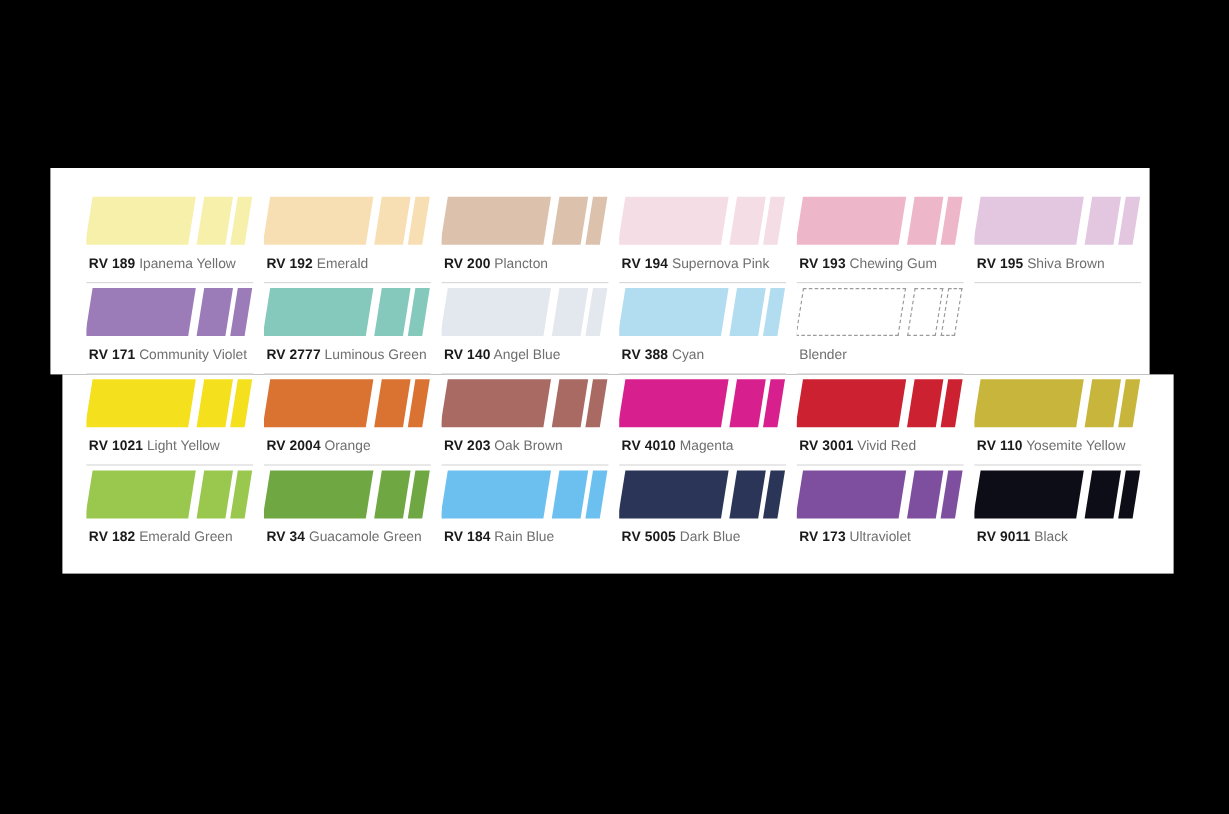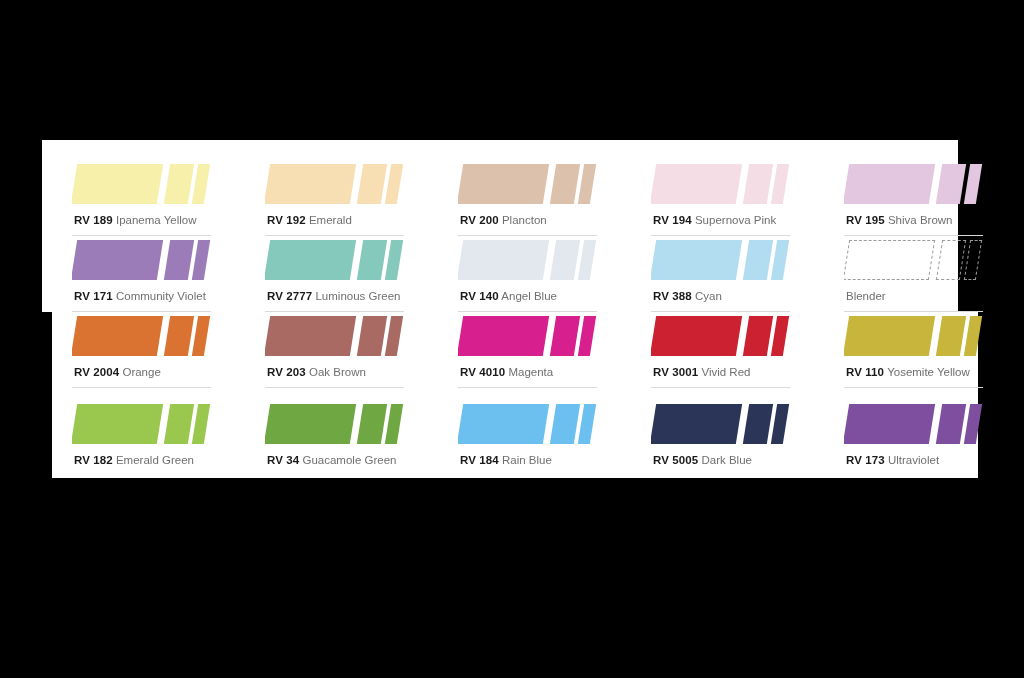--- a/index.html
+++ b/index.html
@@ -28,26 +28,25 @@
   
   #swatch-grid{
     position:absolute;
     left:0; top:0;
     width:1024px; height:678px;
   }
   .swatch-row{
     position:absolute;
     display:flex;
     height:76px;
-    gap:45px;
   }
   #row-0{ left:72px;  top:160px; }
   #row-1{ left:72px;  top:236px; }
   #row-2{ left:72px;  top:312px; }
-  #row-3{ left:72px;  top:400px; }
+  #row-3{ left:72px;  top:388px; }
 
   .swatch-cell{
     width:148px;
     height:76px;
     position:relative;
     box-sizing:border-box;
     padding-right:9px;
   }
 
   
@@ -144,20 +143,29 @@
         <div class="chips">
           <div class="chip chip-wide" style="background: rgb(244, 221, 228);"></div>
           <div class="chip chip-mid" style="background: rgb(244, 221, 228);"></div>
           <div class="chip chip-thin" style="background: rgb(244, 221, 228);"></div>
         </div>
         <div class="swatch-label"><span class="code">RV 194</span> <span class="name">Supernova Pink</span></div>
         <div class="cell-rule"></div>
       </div>
       <div class="swatch-cell">
         <div class="chips">
+          <div class="chip chip-wide" style="background: rgb(238, 182, 201);"></div>
+          <div class="chip chip-mid" style="background: rgb(238, 182, 201);"></div>
+          <div class="chip chip-thin" style="background: rgb(238, 182, 201);"></div>
+        </div>
+        <div class="swatch-label"><span class="code">RV 193</span> <span class="name">Chewing Gum</span></div>
+        <div class="cell-rule"></div>
+      </div>
+      <div class="swatch-cell">
+        <div class="chips">
           <div class="chip chip-wide" style="background: rgb(227, 198, 224);"></div>
           <div class="chip chip-mid" style="background: rgb(227, 198, 224);"></div>
           <div class="chip chip-thin" style="background: rgb(227, 198, 224);"></div>
         </div>
         <div class="swatch-label"><span class="code">RV 195</span> <span class="name">Shiva Brown</span></div>
         <div class="cell-rule"></div>
       </div>
     </div>
     <div class="swatch-row" id="row-1">
       <div class="swatch-cell">
@@ -202,20 +210,29 @@
           <div class="chip chip-mid"></div>
           <div class="chip chip-thin"></div>
         </div>
         <div class="swatch-label"><span class="name">Blender</span></div>
         <div class="cell-rule"></div>
       </div>
     </div>
     <div class="swatch-row" id="row-2">
       <div class="swatch-cell">
         <div class="chips">
+          <div class="chip chip-wide" style="background: rgb(245, 224, 30);"></div>
+          <div class="chip chip-mid" style="background: rgb(245, 224, 30);"></div>
+          <div class="chip chip-thin" style="background: rgb(245, 224, 30);"></div>
+        </div>
+        <div class="swatch-label"><span class="code">RV 1021</span> <span class="name">Light Yellow</span></div>
+        <div class="cell-rule"></div>
+      </div>
+      <div class="swatch-cell">
+        <div class="chips">
           <div class="chip chip-wide" style="background: rgb(218, 114, 49);"></div>
           <div class="chip chip-mid" style="background: rgb(218, 114, 49);"></div>
           <div class="chip chip-thin" style="background: rgb(218, 114, 49);"></div>
         </div>
         <div class="swatch-label"><span class="code">RV 2004</span> <span class="name">Orange</span></div>
         <div class="cell-rule"></div>
       </div>
       <div class="swatch-cell">
         <div class="chips">
           <div class="chip chip-wide" style="background: rgb(169, 106, 99);"></div>

